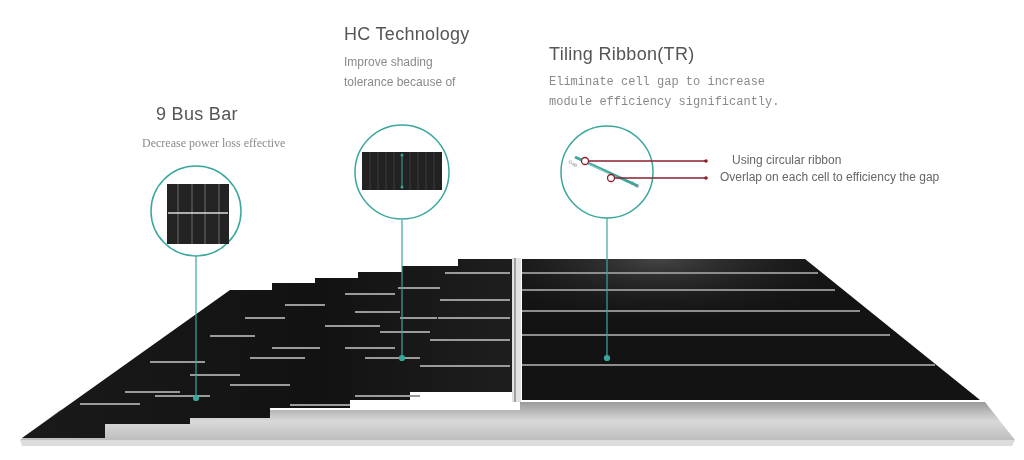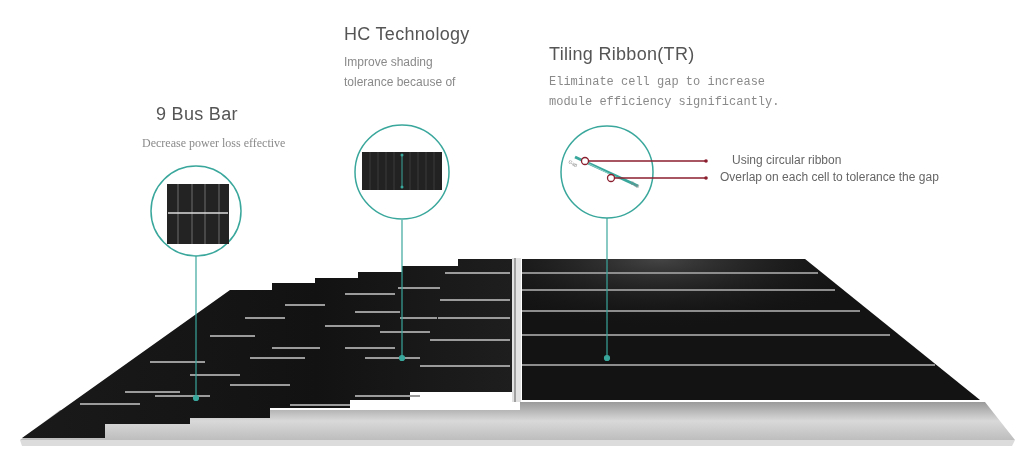--- a/index.html
+++ b/index.html
@@ -152,13 +152,13 @@
   <div>tolerance because of</div>
 </div>
 
 <div class="title" style="left:549px; top:44px;">Tiling Ribbon(TR)</div>
 <div class="desc" style="left:549px; top:72px;font-family:Liberation Mono, monospace;">
   <div>Eliminate cell gap to increase</div>
   <div>module efficiency significantly.</div>
 </div>
 
 <div class="bullet" style="left:732px; top:153px;">Using circular ribbon</div>
-<div class="bullet" style="left:720px; top:170px;">Overlap on each cell to tolerance the gap</div>
+<div class="bullet" style="left:720px; top:170px;">Overlap on each cell to efficiency the gap</div>
 
 </body></html>

